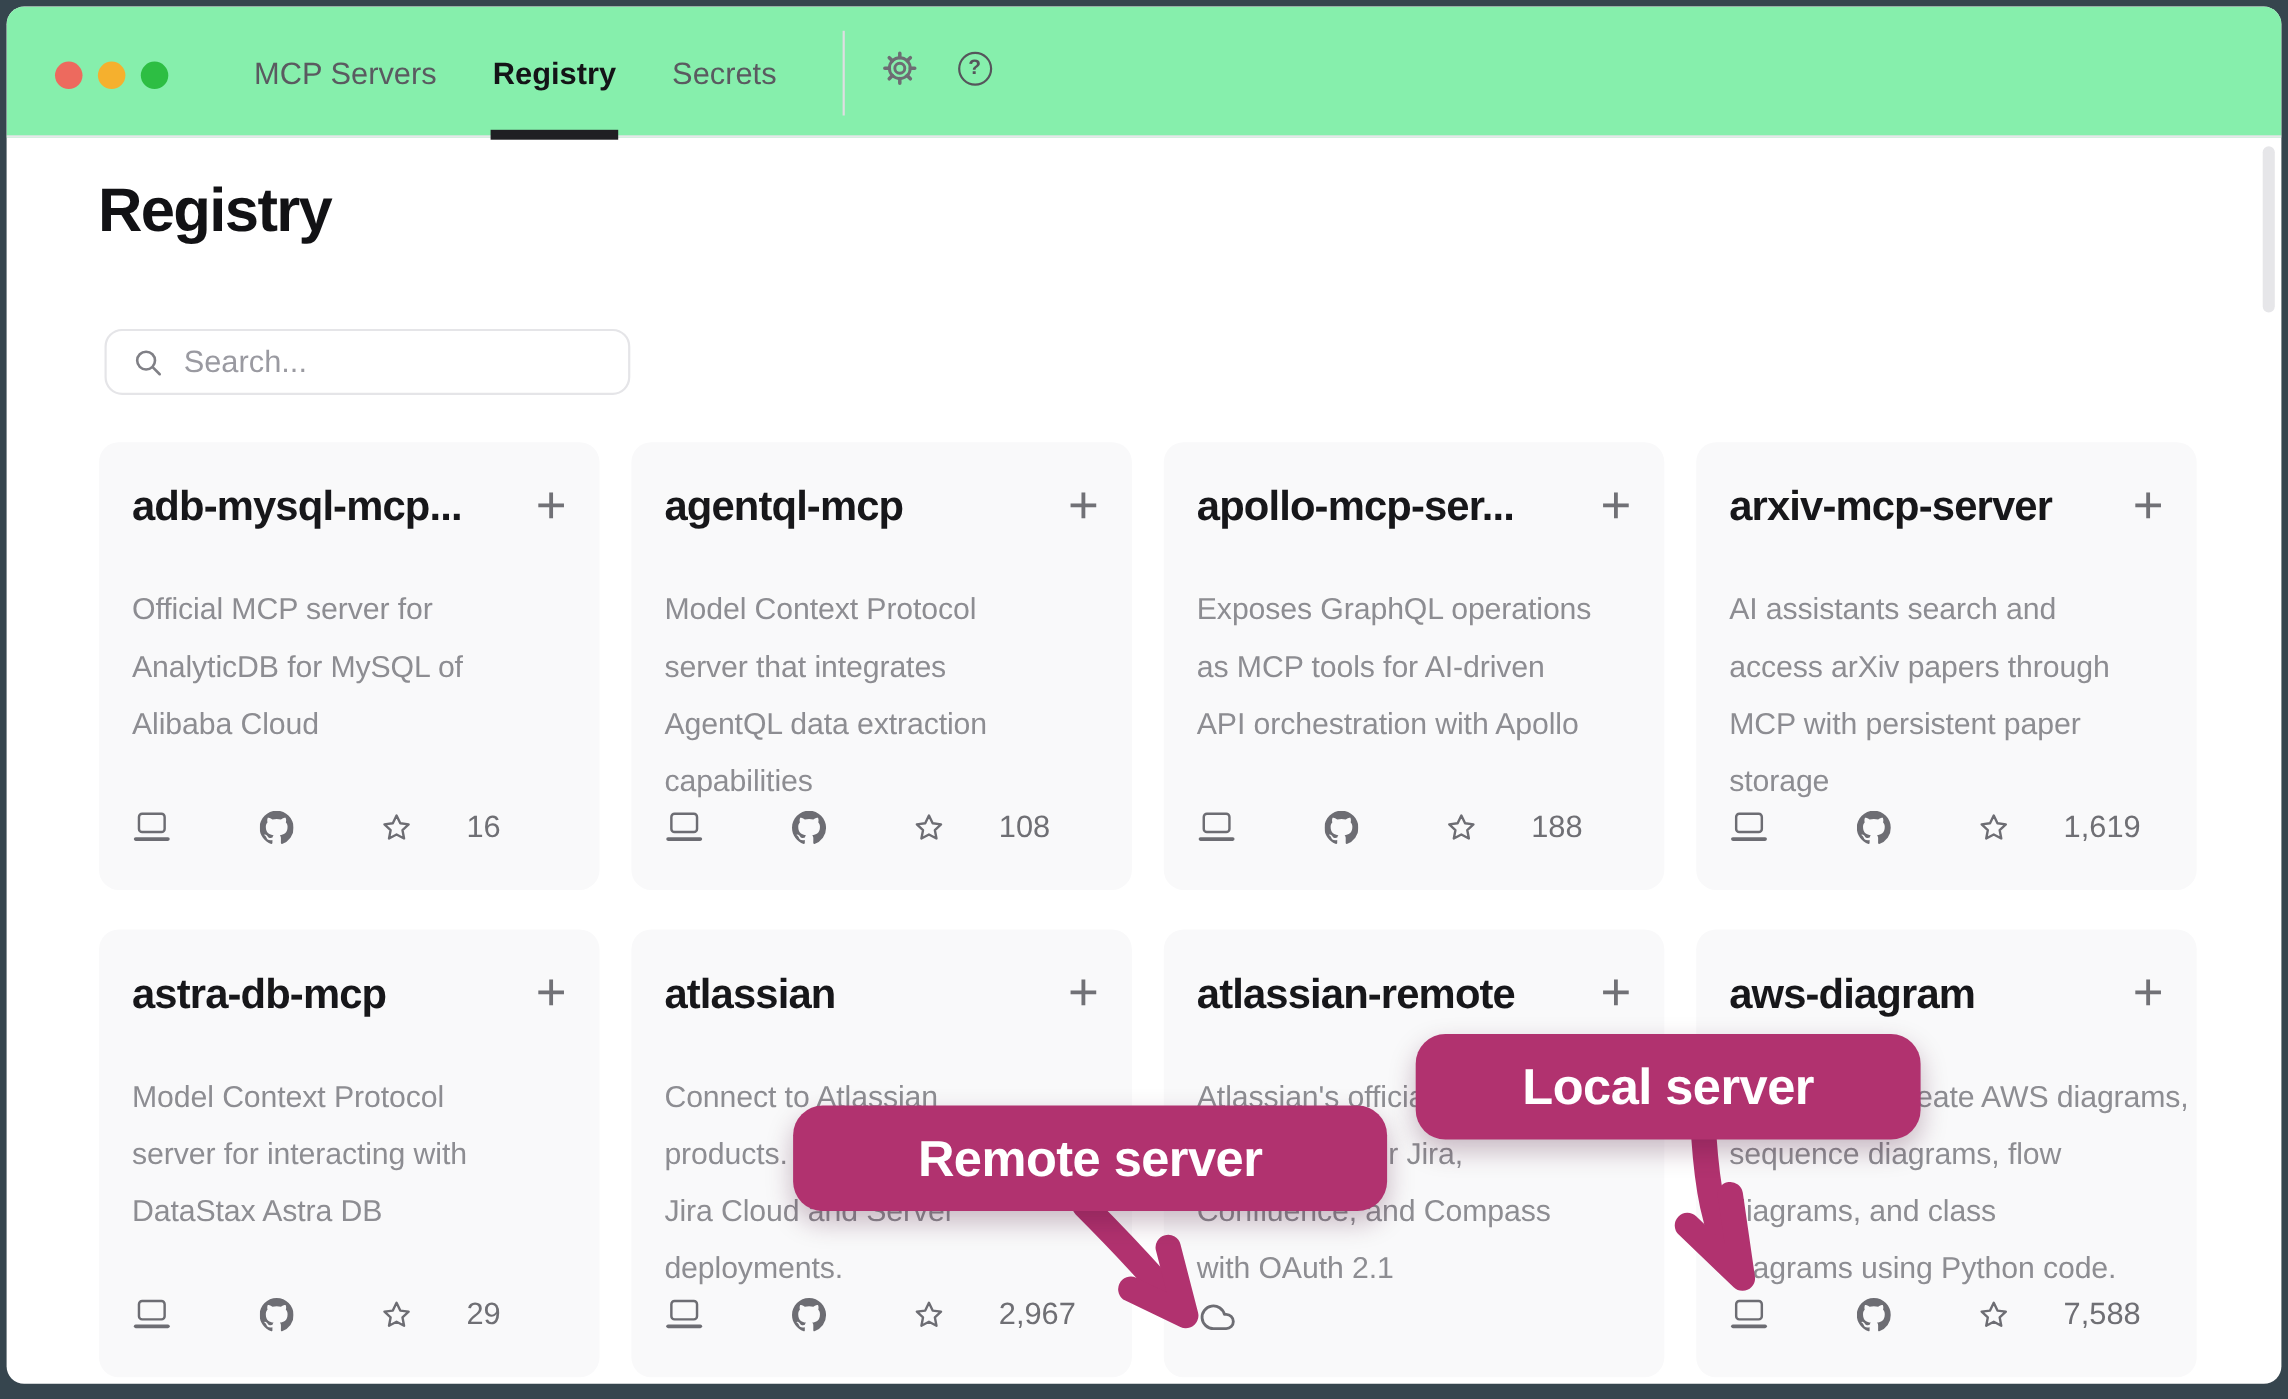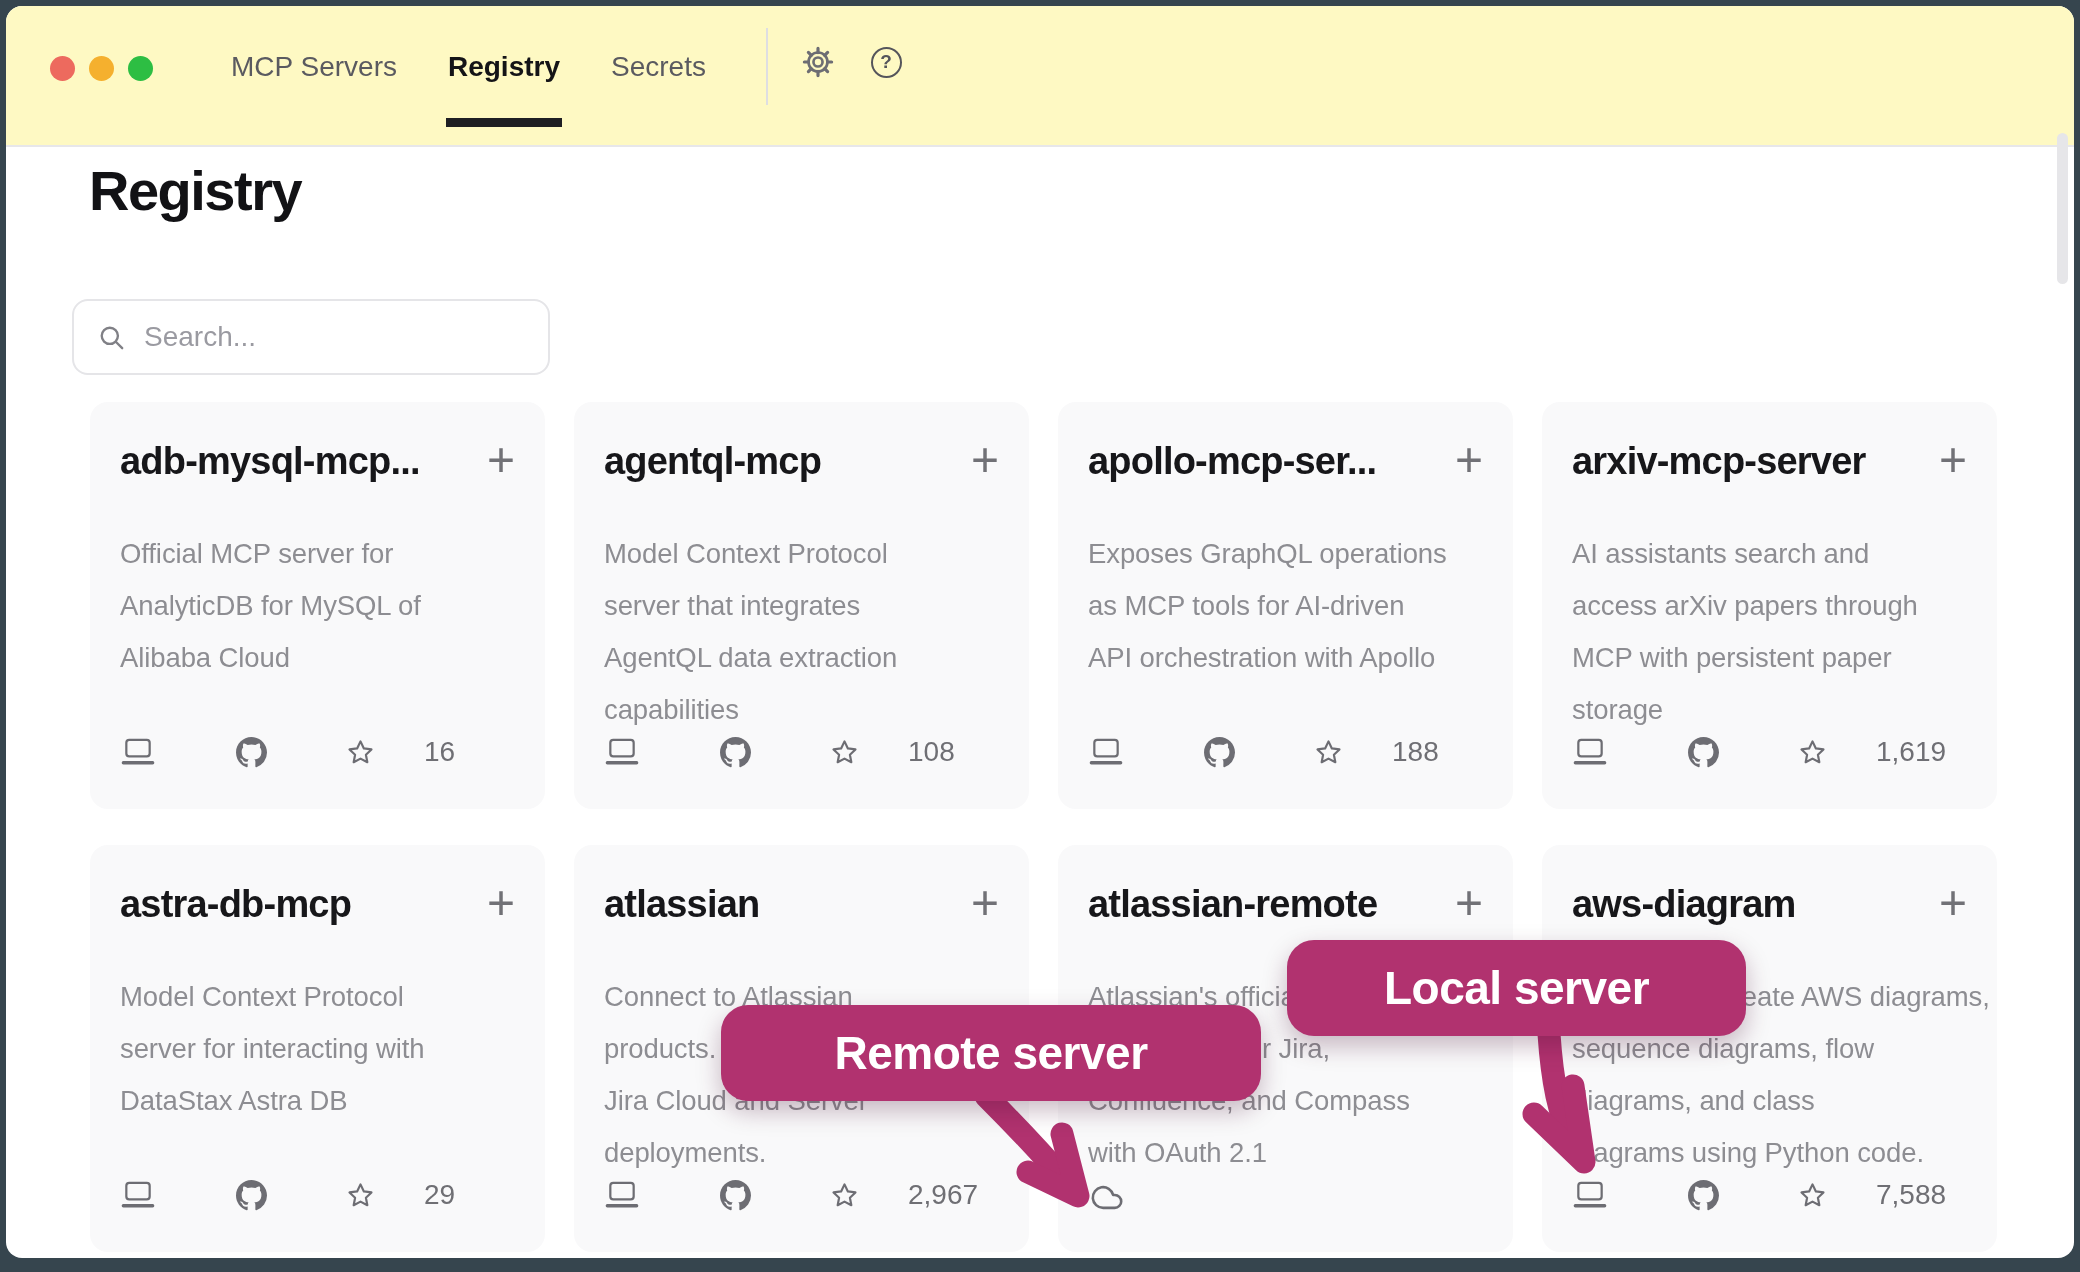--- a/index.html
+++ b/index.html
@@ -10,22 +10,22 @@
     font-family:"Liberation Sans", sans-serif;
     overflow:hidden;
     position:relative;
   }
   .window {
     position:absolute; left:6px; top:6px; width:2068px; height:1252px;
     background:#ffffff; border-radius:16px; overflow:hidden;
   }
   
   .titlebar {
-    position:absolute; left:0; top:0; width:100%; height:141px;
-    background:#fef9c3; border-bottom:2px solid #e7e7ea;
+    position:absolute; left:0; top:0; width:100%; height:119px;
+    background:#86efac; border-bottom:2px solid #e7e7ea;
   }
   .lights { position:absolute; left:44px; top:50px; display:flex; gap:14px; }
   .light { width:25px; height:25px; border-radius:50%; }
   .tabs { position:absolute; left:225px; top:0; height:121px; display:flex; gap:51px; align-items:stretch; }
   .tab {
     display:flex; align-items:center; position:relative;
     font-size:28px; color:#5a5a60; cursor:default;
   }
   .tab.active { color:#141417; font-weight:700; }
   .tab.active::after {
@@ -40,21 +40,21 @@
     width:31px; height:31px; border:2.4px solid #55555b; border-radius:50%;
     display:flex; align-items:center; justify-content:center;
     font-size:19px; font-weight:700; color:#55555b;
   }
   
   .page-title {
     position:absolute; left:83px; top:152px;
     font-size:56px; font-weight:700; letter-spacing:-1.5px; color:#121215;
   }
   .searchbox {
-    position:absolute; left:66px; top:293px; width:478px; height:76px;
+    position:absolute; left:89px; top:293px; width:478px; height:60px;
     background:#fff; border:2px solid #e5e5e8; border-radius:16px;
     display:flex; align-items:center; padding:0 8px 0 24px;
   }
   .searchbox input {
     border:none; outline:none; background:transparent; flex:1;
     font-family:"Liberation Sans", sans-serif;
     font-size:28px; color:#1a1a1e; padding-left:19px;
   }
   .searchbox input::placeholder { color:#9a9aa1; }
   

